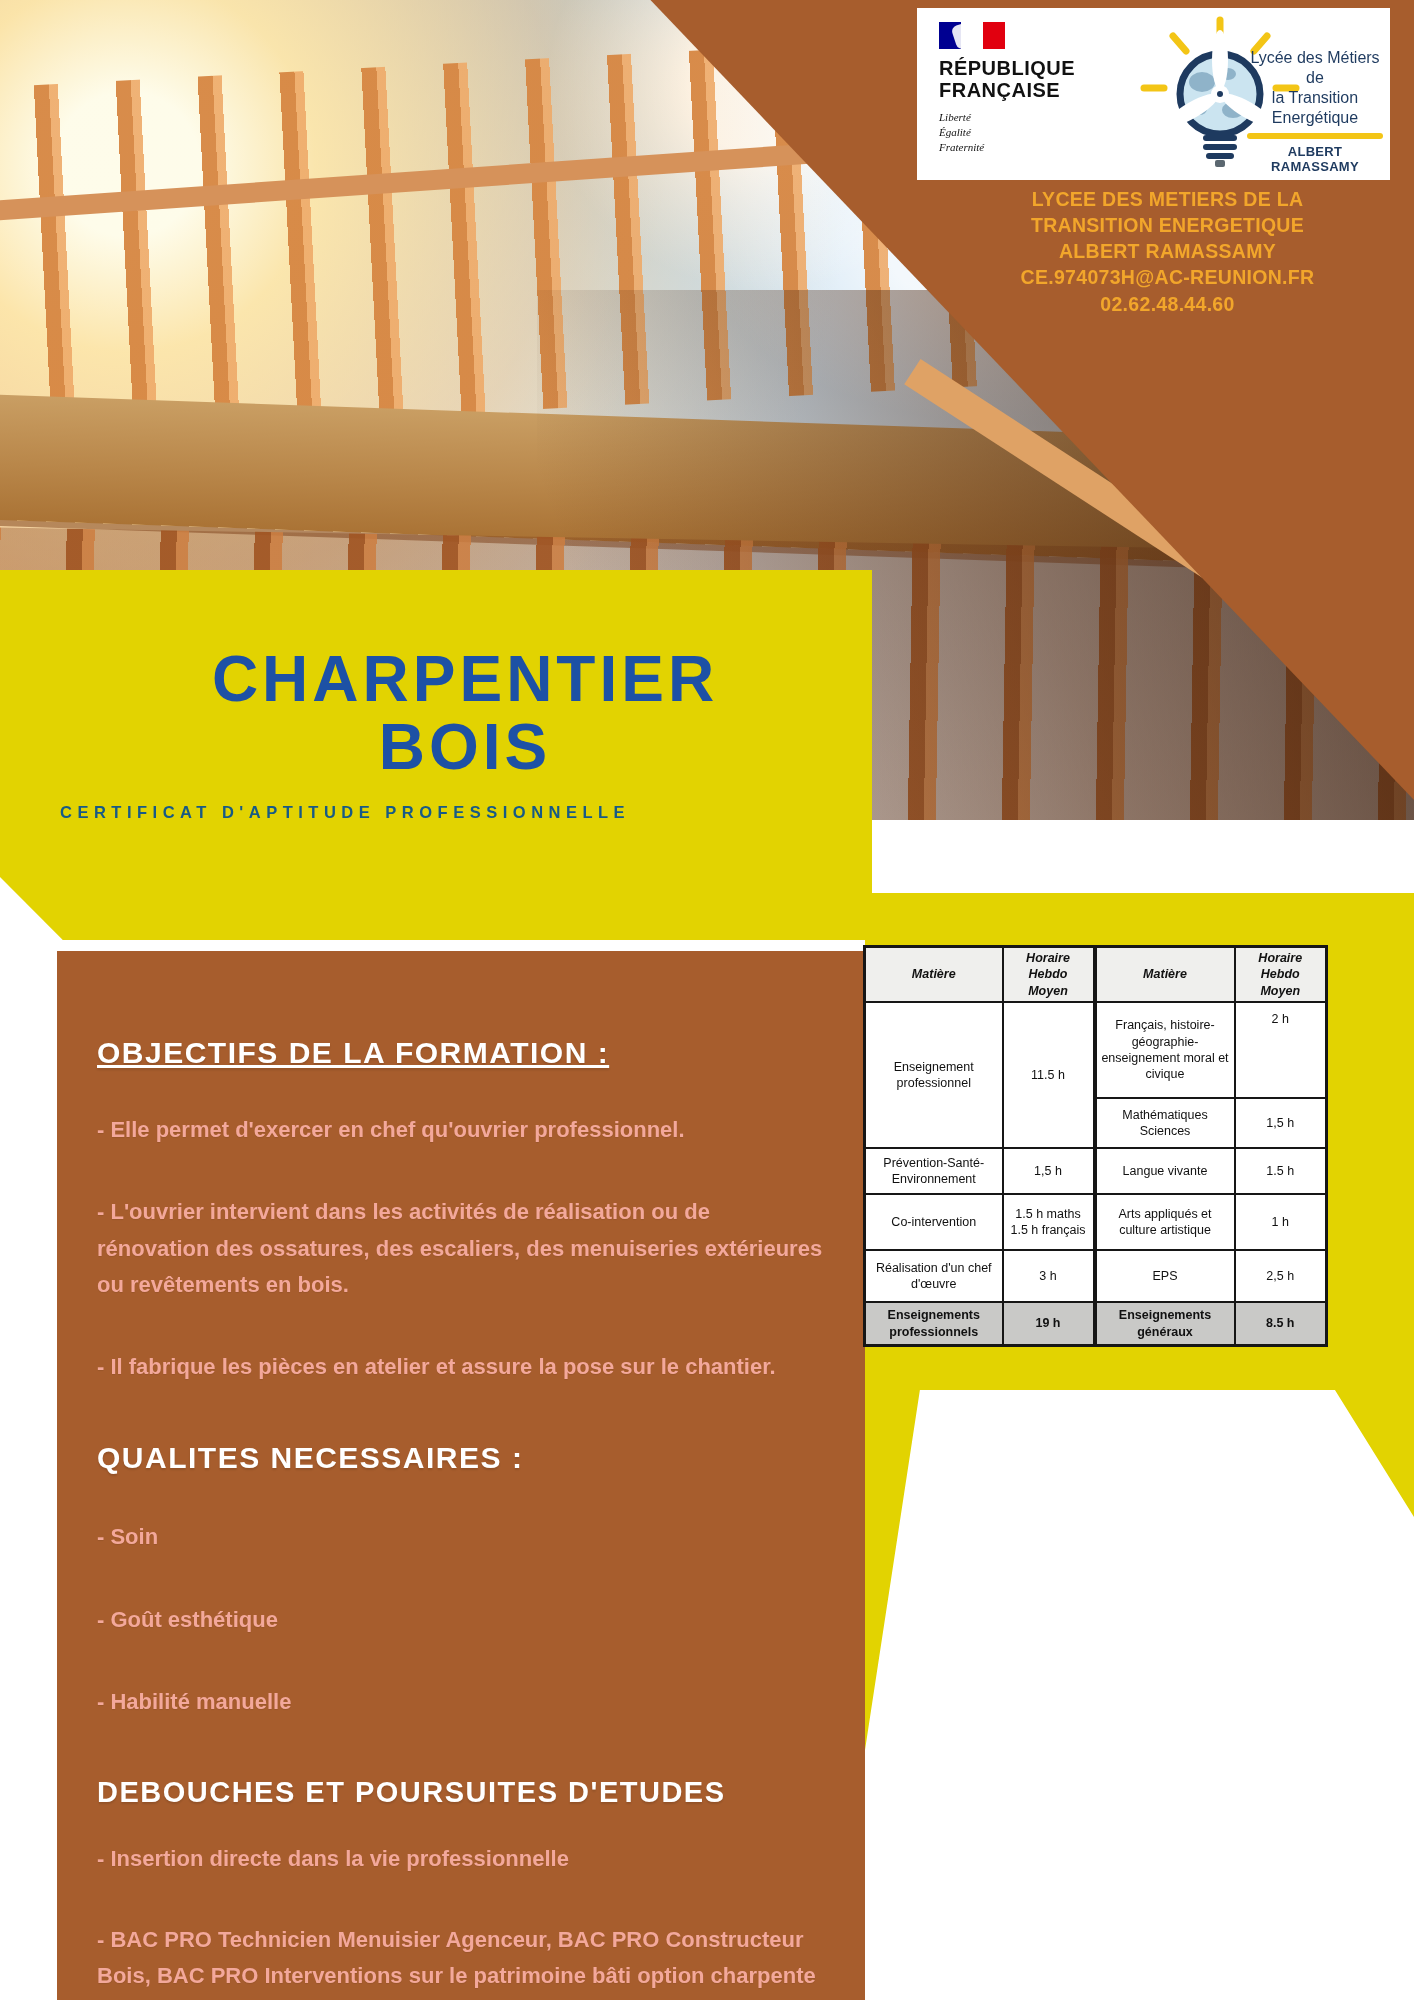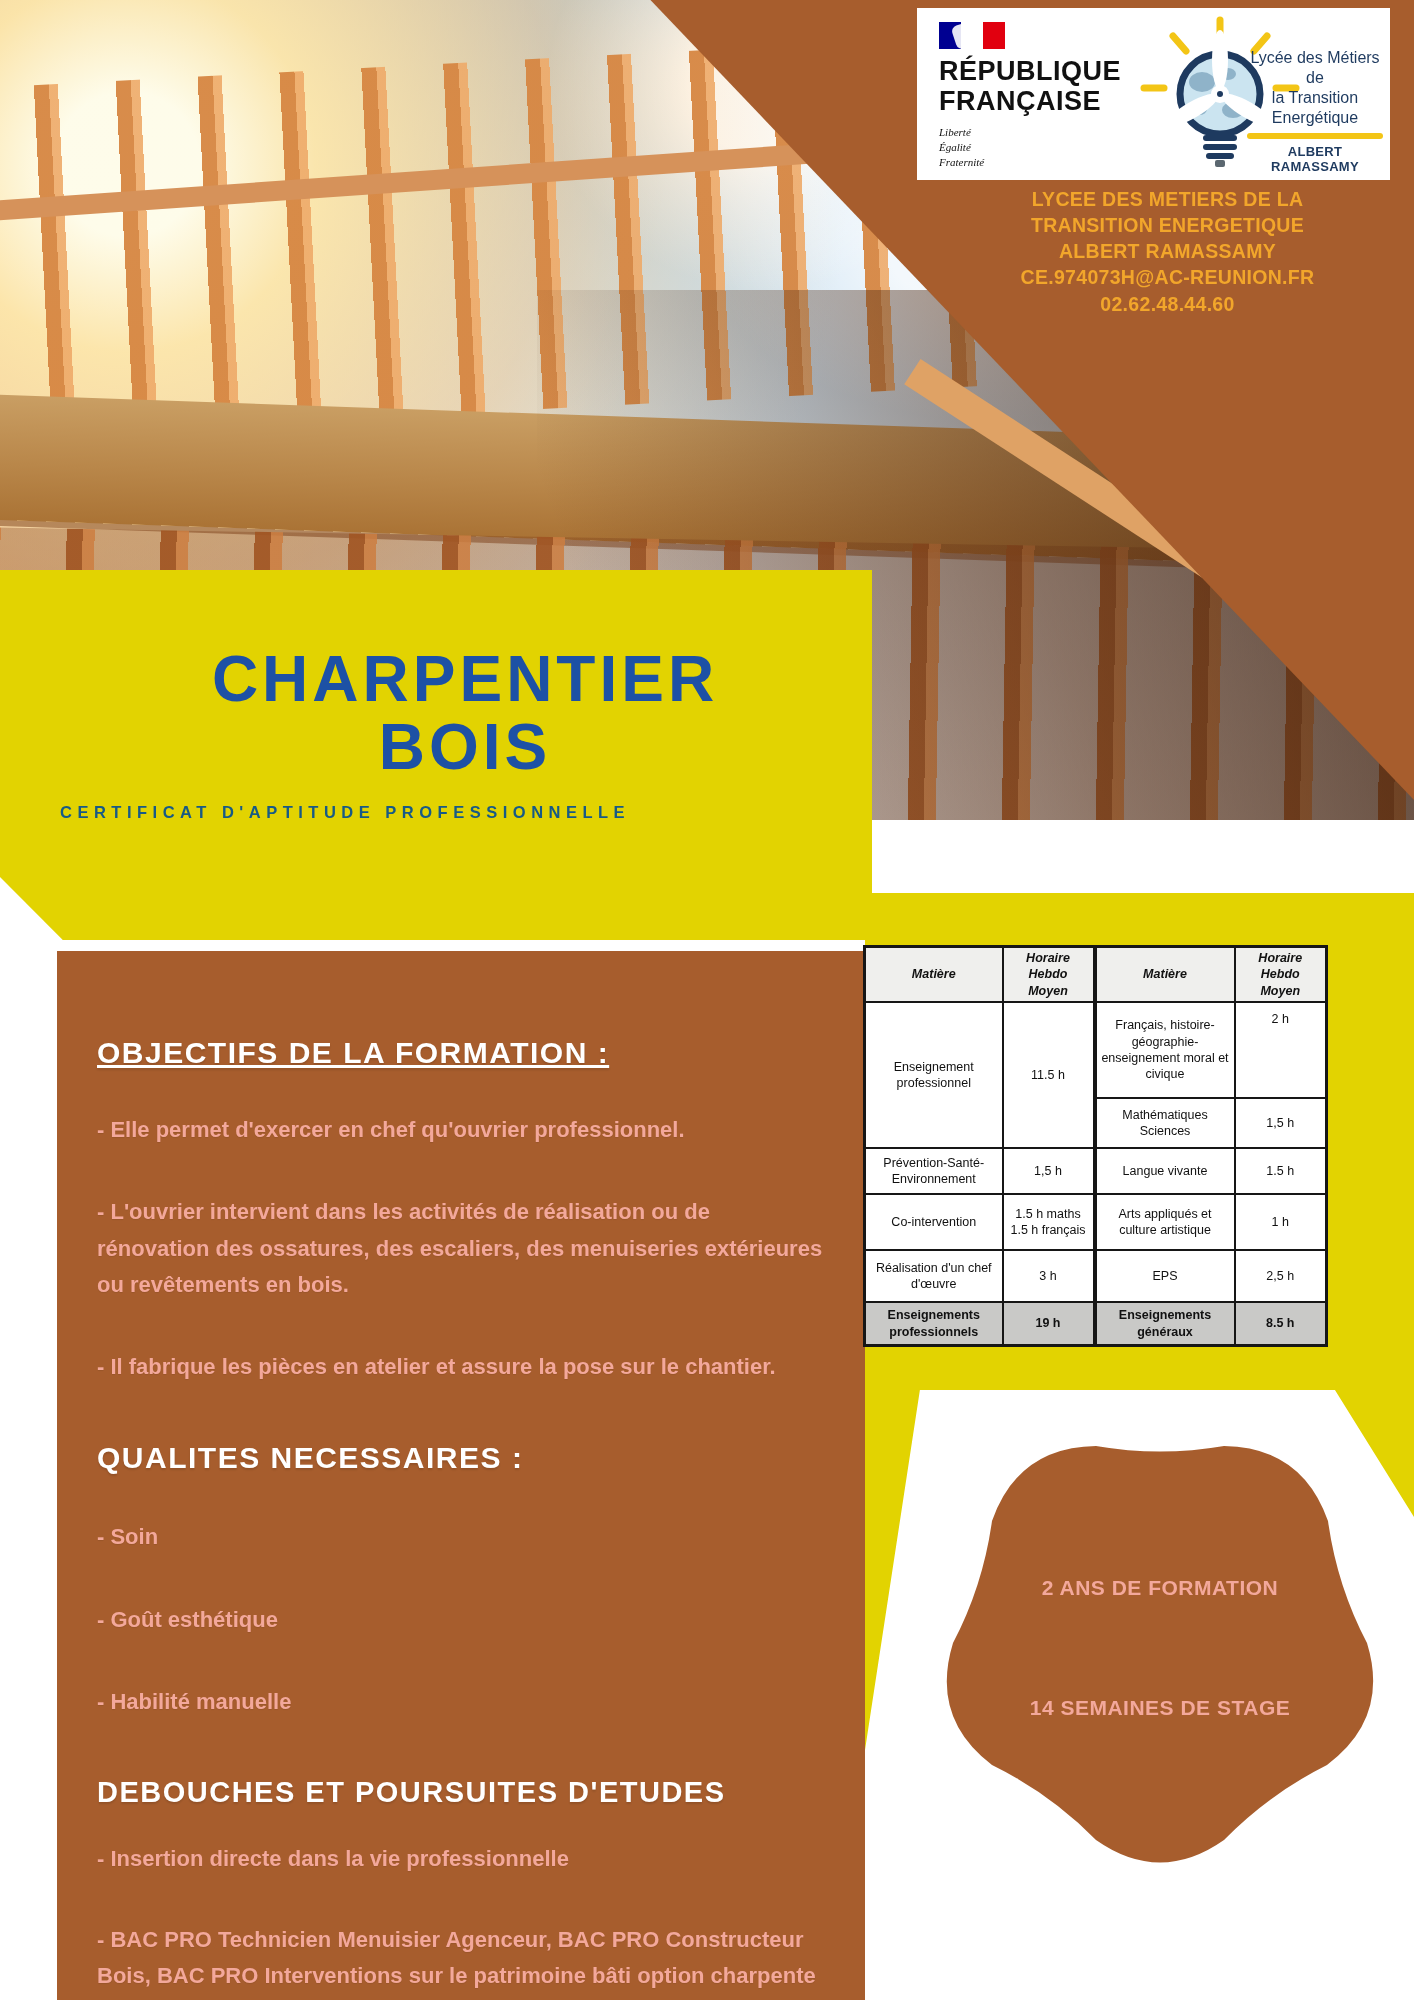--- a/index.html
+++ b/index.html
@@ -45,21 +45,21 @@
 
   
   .logo-box{position:absolute;left:917px;top:8px;width:473px;height:172px;background:#fff;}
   .gov-logo{position:absolute;left:22px;top:14px;}
   .flag{position:relative;width:66px;height:27px;display:flex;overflow:hidden;}
   .flag .b{flex:1;background:var(--flag_blue);}
   .flag .w{flex:1;background:#fff;}
   .flag .r{flex:1;background:var(--flag_red);}
   .flag::after{content:"";position:absolute;left:15px;top:3px;width:12px;height:24px;background:#fff;
     transform:rotate(-18deg);border-radius:6px 0 0 6px;opacity:.9;}
-  .gov-name{font-size:27px;font-weight:bold;color:#111;line-height:1.1;letter-spacing:.5px;margin-top:8px;}
+  .gov-name{font-size:20px;font-weight:bold;color:#111;line-height:1.1;letter-spacing:.5px;margin-top:8px;}
   .gov-motto{font-family:"Liberation Serif",serif;font-style:italic;font-size:11px;color:#111;
     line-height:1.35;margin-top:9px;}
   .school-logo-icon{position:absolute;left:213px;top:6px;}
   .school-logo-text{position:absolute;left:330px;top:40px;width:136px;text-align:center;color:var(--logo_navy);}
   .slt-line{font-size:16px;line-height:1.25;}
   .slt-bar{height:6px;background:var(--logo_yellow);border-radius:3px;margin:5px 0 5px 0;}
   .slt-name{font-size:13px;font-weight:bold;letter-spacing:.3px;}
 
   
   .contact{position:absolute;left:945px;top:186px;width:445px;text-align:center;color:var(--gold);
@@ -255,21 +255,14 @@
     </tr>
     <tr class="tr-f">
       <td>Enseignements professionnels</td>
       <td>19 h</td>
       <td class="mid">Enseignements généraux</td>
       <td>8.5 h</td>
     </tr>
   </tbody>
     </table>
 
-  <div class="badge">
-    <svg width="460" height="477" viewBox="0 0 460 477">
-      <path fill="#A75D2D" d="M437,235 Q460,310 397,357 Q339,386 294,432 Q230,477 166,432 Q121,386 62,357 Q0,310 23,235 Q53,178 62,113 Q88,39 166,38 Q230,49 294,38 Q372,39 398,113 Q407,178 437,235 Z"></path>
-    </svg>
-    <div class="badge-line badge-line1">2 ANS DE FORMATION</div>
-    <div class="badge-line badge-line2">14 SEMAINES DE STAGE</div>
-  </div>
 
 </div>
 
 </body></html>

